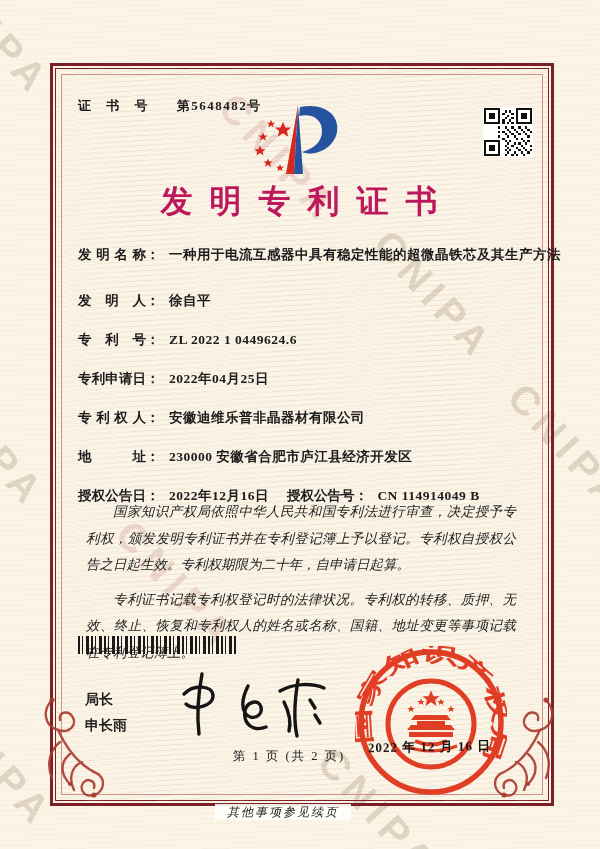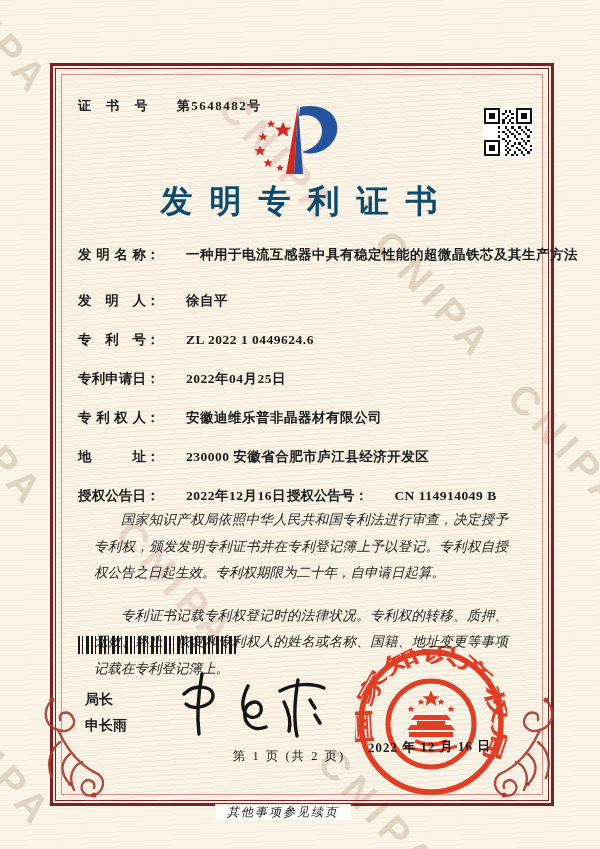--- a/index.html
+++ b/index.html
@@ -23,31 +23,31 @@
   .frame-texture{position:absolute;inset:0;
          background:repeating-linear-gradient(176deg, rgba(205,145,120,0.12) 0 1px, rgba(0,0,0,0) 1px 5px);}
   
   .content{position:absolute;inset:0;z-index:3;}
   .certno{position:absolute;left:78px;top:97px;font-size:13px;font-weight:600;}
   .certno .lbl{letter-spacing:6px;}
   .certno .val{letter-spacing:1.5px;margin-left:20px;}
   .logo{position:absolute;left:252px;top:102px;}
   .qr{position:absolute;left:483px;top:107px;width:48px;height:48px;background:#fff;padding:1px;}
   .doc-title{position:absolute;left:50px;width:498px;top:180px;text-align:center;
-             font-size:32px;font-weight:600;letter-spacing:17px;text-indent:17px;color:#0c4a6e;}
+             font-size:32px;font-weight:600;letter-spacing:17px;text-indent:17px;color:#be185d;}
   .fields{position:absolute;left:78px;top:246px;width:446px;font-size:13.5px;font-weight:600;}
   .frow{position:relative;margin-bottom:21px;white-space:nowrap;}
   .frow.gapbig{margin-bottom:28px;}
   .flabel{display:inline-block;width:68px;text-align:justify;text-align-last:justify;vertical-align:top;}
   .fcolon{display:inline-block;}
-  .fvalue{display:inline-block;margin-left:23px;letter-spacing:0.5px;}
+  .fvalue{display:inline-block;margin-left:6px;letter-spacing:0.5px;}
   .pair2{position:absolute;left:209px;top:0;}
   .legal{position:absolute;left:78px;top:491px;width:446px;font-size:13.5px;line-height:26.5px;
          text-align:justify;font-style:italic;color:#222;}
-  .legal p{margin:16px;text-indent:2em;}
+  .legal p{margin:8px;text-indent:2em;}
   .barcode{position:absolute;left:78px;top:636px;width:158px;height:18px;
          background:repeating-linear-gradient(90deg,#1a1a1a 0 2px,transparent 2px 4px,#1a1a1a 4px 5px,transparent 5px 8px,#1a1a1a 8px 11px,transparent 11px 13px);}
   .officer{position:absolute;left:85px;top:686px;font-family:"Liberation Sans","DejaVu Sans",sans-serif;
          font-weight:bold;font-size:14px;line-height:26px;color:#222;}
   .signature{position:absolute;left:168px;top:668px;}
   .seal{position:absolute;left:355px;top:646px;width:152px;height:152px;z-index:4;
         mix-blend-mode:multiply;opacity:0.95;}
   .seal-date{position:absolute;left:368px;top:738px;width:140px;font-size:13px;font-weight:600;
         letter-spacing:1px;color:#161616;z-index:5;transform:rotate(-1deg);}
   .pagenum{position:absolute;left:50px;width:478px;top:748px;text-align:center;

